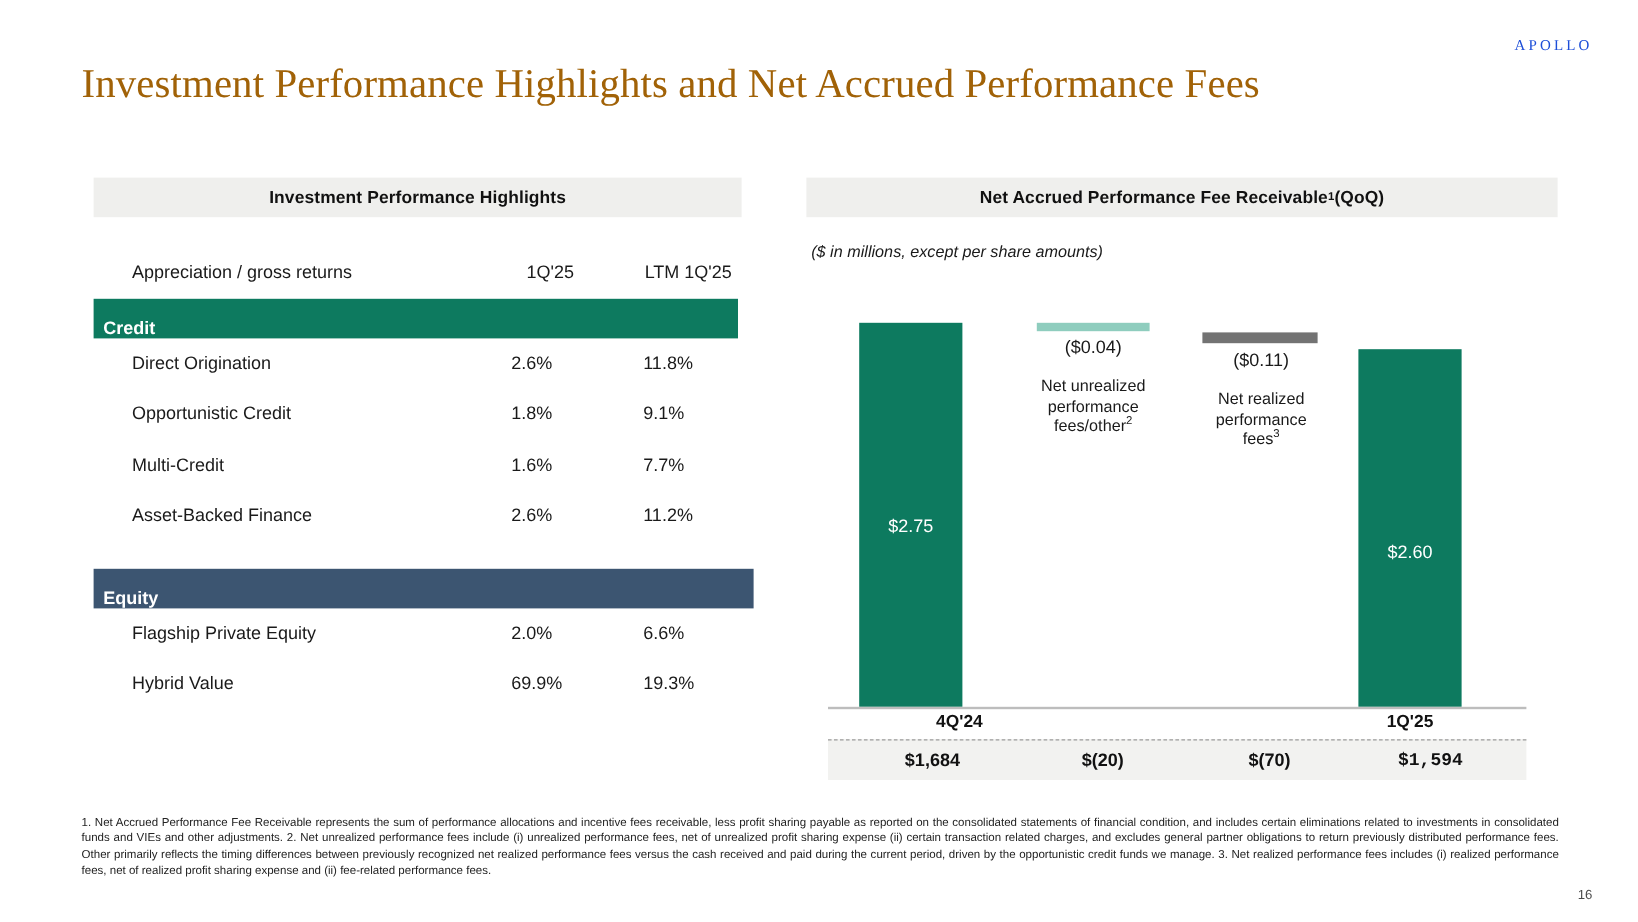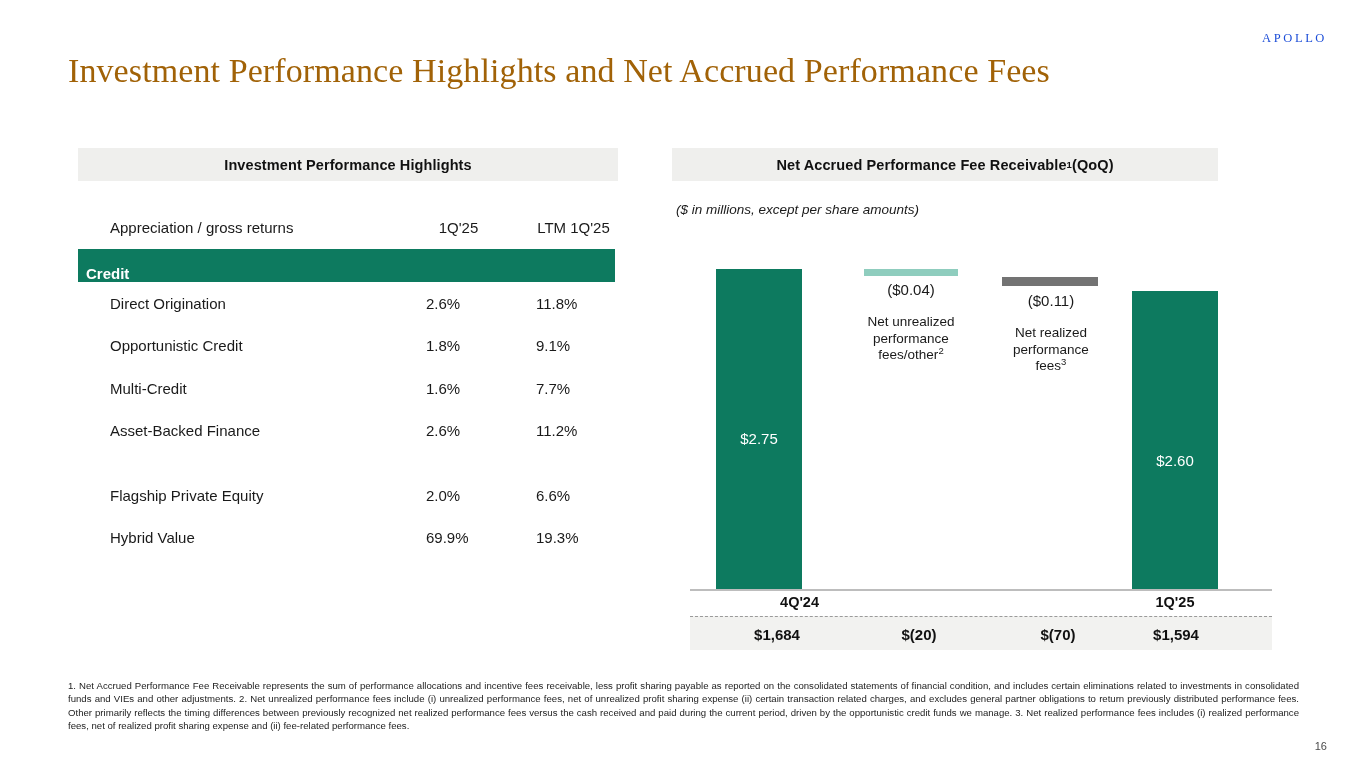--- a/index.html
+++ b/index.html
@@ -46,21 +46,21 @@
     background: #efefed;
     color: #111111;
     font-size: 14.5px;
     font-weight: bold;
     display: flex;
     align-items: center;
     justify-content: center;
     letter-spacing: 0.1px;
   }
   #left-panel-header { left: 78px;  top: 148px; width: 540px; height: 33px; }
-  #right-panel-header{ left: 672px; top: 148px; width: 546px; height: 33px; }
+  #right-panel-header{ left: 672px; top: 148px; width: 626px; height: 33px; }
   .sup { font-size: 9.5px; vertical-align: super; line-height: 0; }
 
   
   #perf-table {
     position: absolute;
     left: 78px;
     top: 206px;
     width: 540px;
   }
   .trow {
@@ -224,21 +224,21 @@
     transform: translateY(-50%);
     width: 130px;
     text-align: center;
     font-size: 15px;
     font-weight: bold;
     color: #111111;
   }
   #sum-0 { left: 22px; }
   #sum-1 { left: 164px; }
   #sum-2 { left: 303px; }
-  #sum-3 { left: 421px; }
+  #sum-3 { left: 437px; font-family: Liberation Mono, monospace; }
 
   
   #footnotes {
     position: absolute;
     left: 68px;
     top: 679px;
     width: 1231px;
     font-size: 9.6px;
     line-height: 13.4px;
     text-align: justify;
@@ -296,20 +296,23 @@
     <span class="c2">7.7%</span>
   </div>
   <div class="trow">
     <span class="label">Asset-Backed Finance</span>
     <span class="c1">2.6%</span>
     <span class="c2">11.2%</span>
   </div>
 
   <div class="spacer-md"></div>
 
+  <div class="section-band" id="band-equity">
+    <span class="band-label">Equity</span>
+  </div>
   <div class="trow">
     <span class="label">Flagship Private Equity</span>
     <span class="c1">2.0%</span>
     <span class="c2">6.6%</span>
   </div>
   <div class="trow">
     <span class="label">Hybrid Value</span>
     <span class="c1">69.9%</span>
     <span class="c2">19.3%</span>
   </div>

